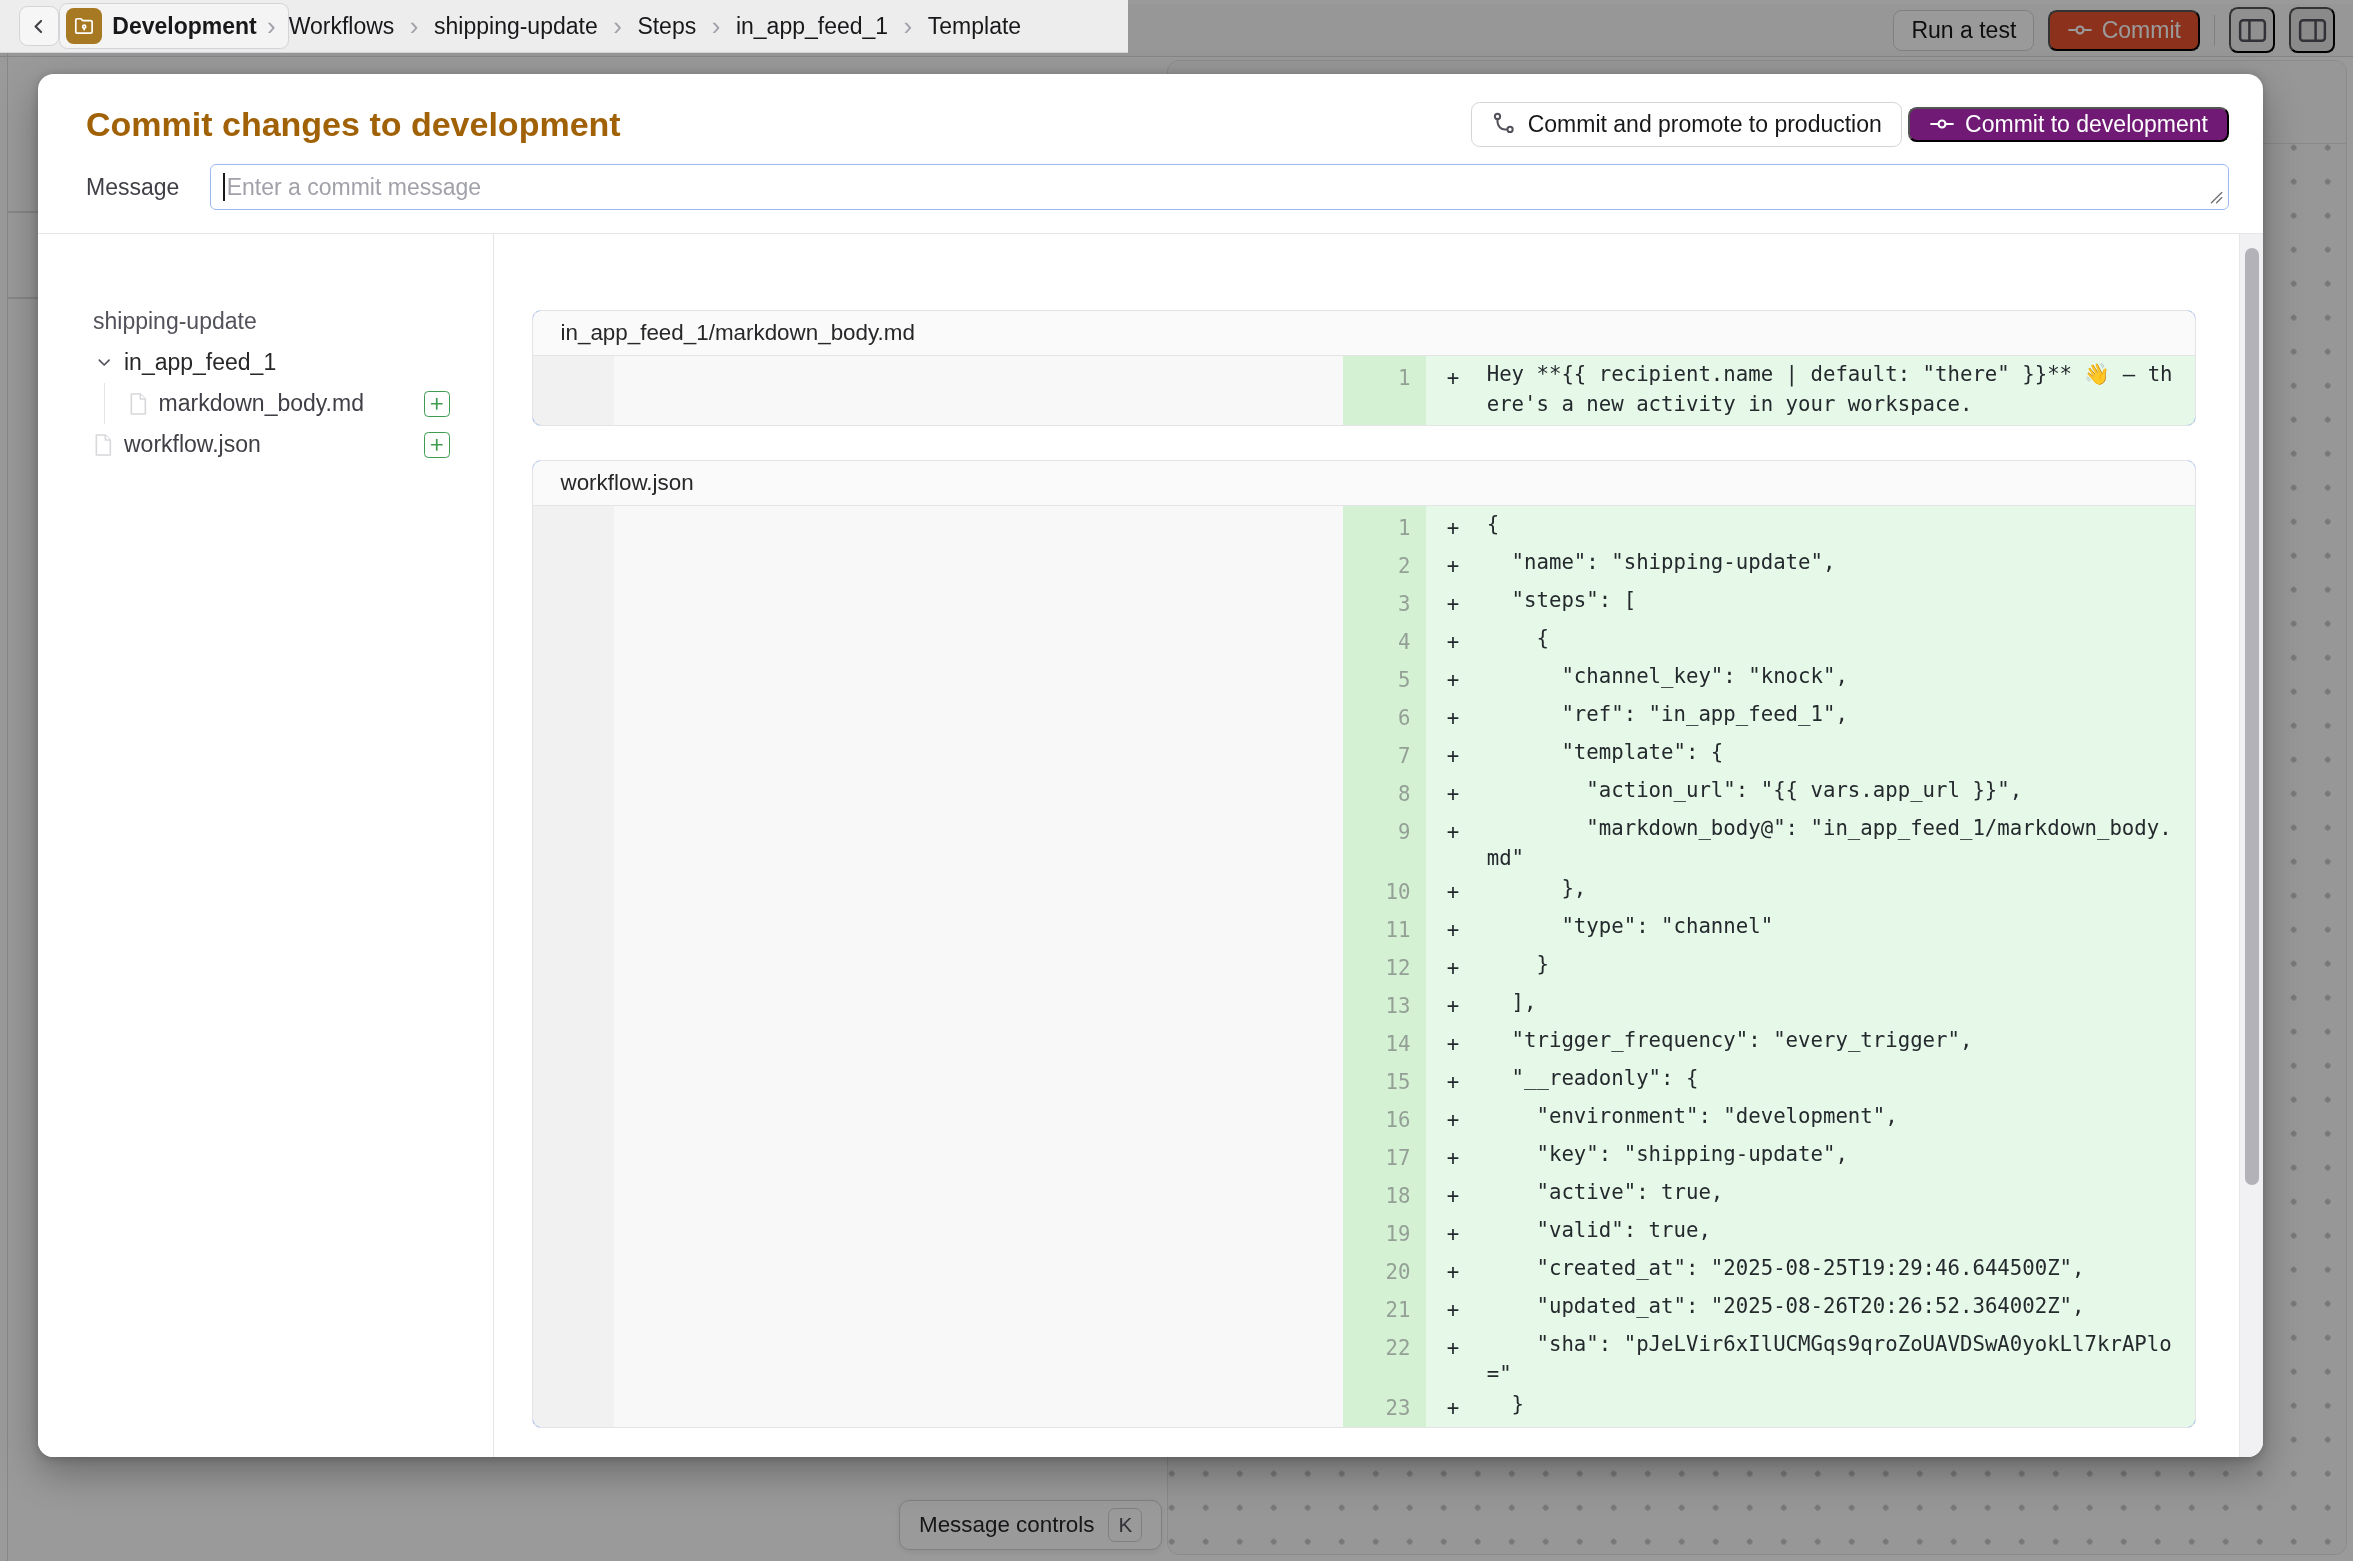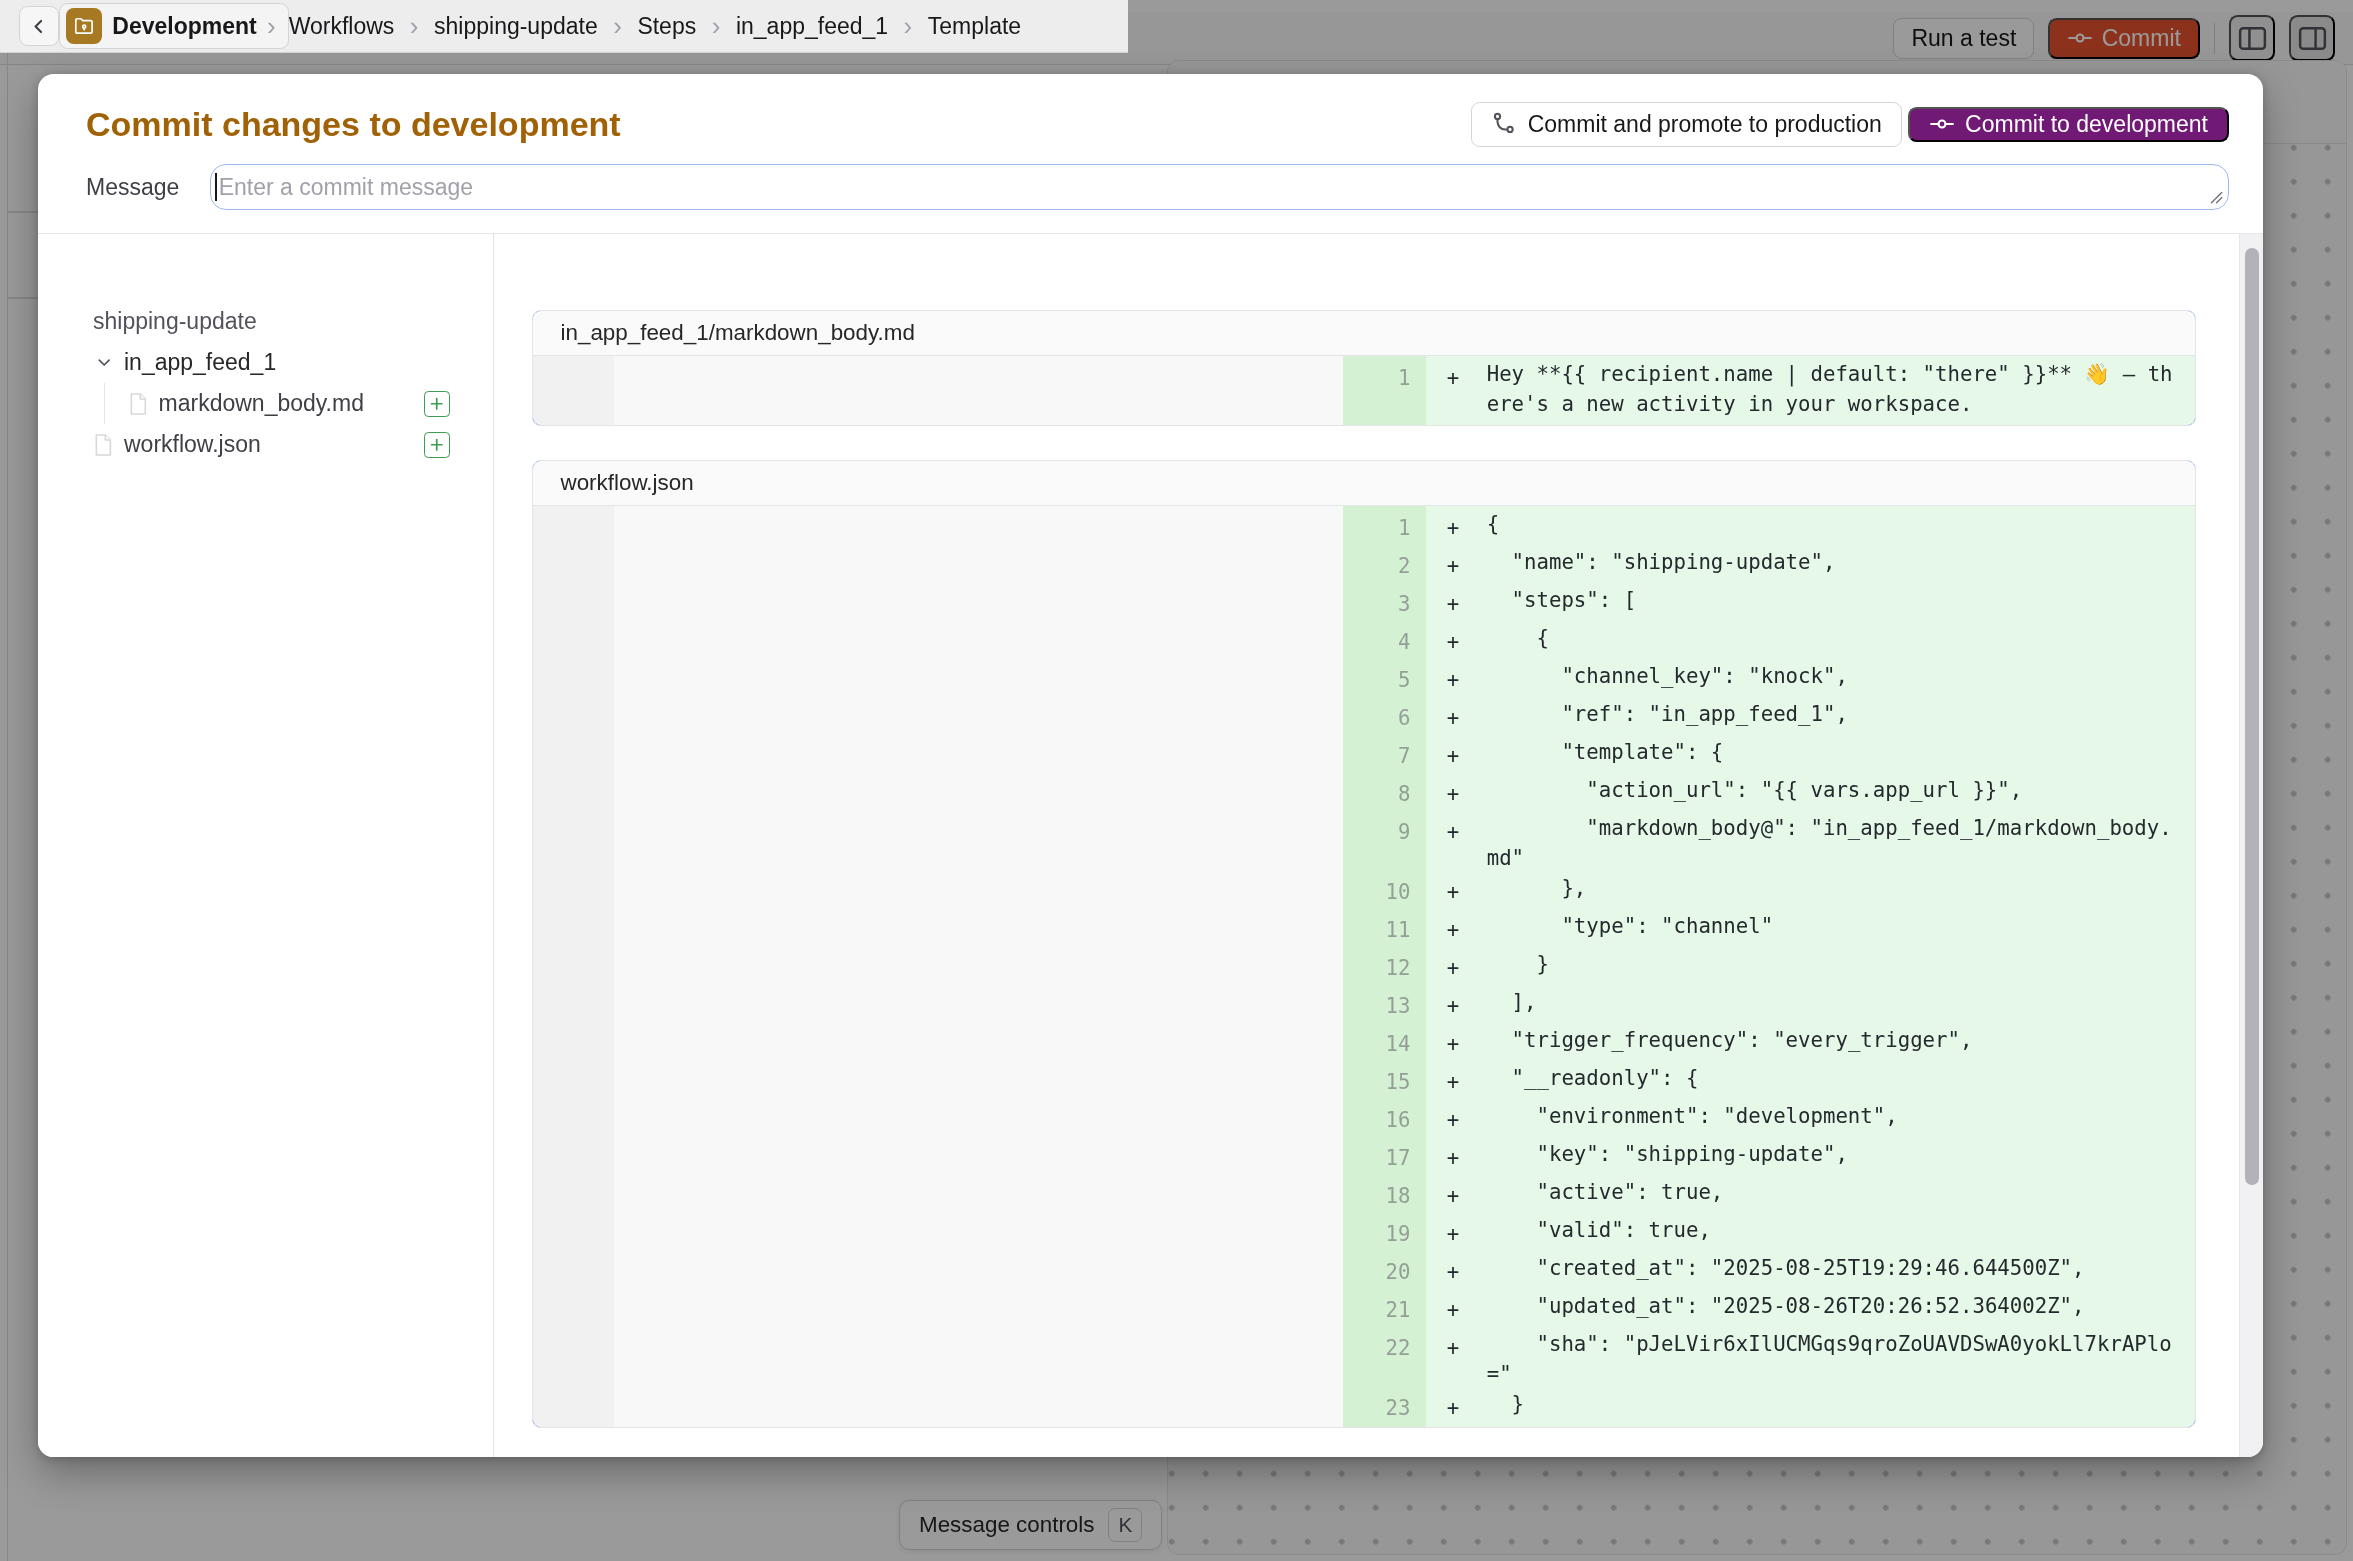--- a/index.html
+++ b/index.html
@@ -1,21 +1,21 @@
 <!DOCTYPE html>
 <html style="font-size:13.8px"><head>
 <meta charset="utf-8">
 <style>
   * { margin:0; padding:0; box-sizing:border-box; }
   html,body { width:2354px; height:1562px; }
   .screen { position:relative; width:2354px; height:1562px; overflow:hidden; background:#ffffff;
             font-family:"Liberation Sans","DejaVu Sans",sans-serif; color:#18181b; }
 
   
-  .topbar { position:absolute; left:0; top:12px; width:100%; height:53px; background:#fafafa;
+  .topbar { position:absolute; left:0; top:4px; width:100%; height:53px; background:#fafafa;
             border-bottom:1.7px solid #dcdce1; display:flex; align-items:center; padding:0 19px; gap:12px; z-index:1; }
   .tb-right { margin-left:auto; display:flex; align-items:center; gap:13.8px; }
   .btn-outline { height:41px; display:inline-flex; align-items:center; gap:8.6px; padding:0 17px;
                  background:#ffffff; border:1.7px solid #d4d4d8; border-radius:8.6px; font-size:23px; font-weight:500; color:#18181b; }
   .btn-commit-top { height:41px; display:inline-flex; align-items:center; gap:8.6px; padding:0 17px;
                     background:#e8542f; border-radius:8.6px; font-size:23px; font-weight:500; color:#ffffff; }
   .vdivider { width:1.7px; height:31px; background:#d4d4d8; }
   .panel-btn { width:46px; height:46px; border-radius:8.6px; display:flex; align-items:center; justify-content:center; }
   .panel-btn.active { background:#e4e4e7; }
 
@@ -54,22 +54,22 @@
            border-radius:15.5px; z-index:10; box-shadow:0 15.5px 39px rgba(0,0,0,0.30), 0 1.7px 8.6px rgba(0,0,0,0.18); overflow:hidden; }
   .modal-header { position:absolute; left:0; right:0; top:0; height:160px; border-bottom:1.7px solid #e6e6e9; }
   .modal-title { position:absolute; left:48px; top:31px; font-size:34px; font-weight:700; color:#a16207; }
   .header-actions { position:absolute; right:34px; top:27.5px; display:flex; align-items:center; gap:6px; }
   .btn-promote { height:45px; display:inline-flex; align-items:center; gap:10.3px; padding:0 19px; background:#ffffff;
                  border:1.7px solid #d4d4d8; border-radius:8.6px; font-size:23px; font-weight:500; color:#18181b; }
   .btn-commit-dev { height:35px; display:inline-flex; align-items:center; gap:10.3px; padding:11px 19px; background:#701a75;
                     border-radius:8.6px; font-size:23px; font-weight:500; color:#ffffff; }
   .message-row { position:absolute; left:48px; right:34px; top:90px; height:46px; display:flex; align-items:center; }
   .message-label { font-size:23px; color:#3f3f46; margin-right:31px; }
-  .message-input { position:relative; flex:1; height:46px; border:1.7px solid #9db9ef; border-radius:16px; background:#ffffff;
-                   display:flex; align-items:center; padding-left:4px; }
+  .message-input { position:relative; flex:1; height:46px; border:1.7px solid #9db9ef; border-radius:6px; background:#ffffff;
+                   display:flex; align-items:center; padding-left:12px; }
   .caret { width:1.7px; height:27.5px; background:#18181b; flex:none; }
   .placeholder { font-size:23px; color:#a1a1aa; margin-left:1.7px; }
   .resize-grip { position:absolute; right:4.3px; bottom:4.3px; }
 
   .modal-body { position:absolute; left:0; right:0; top:160px; bottom:0; overflow:hidden; }
 
   
   .tree-pane { position:absolute; left:0; top:0; bottom:0; width:456px; border-right:1.7px solid #e4e4e7;
                padding:67px 43px 0 55px; background:#ffffff; }
   .tree-root { font-size:23px; color:#52525b; height:41px; display:flex; align-items:center; }

